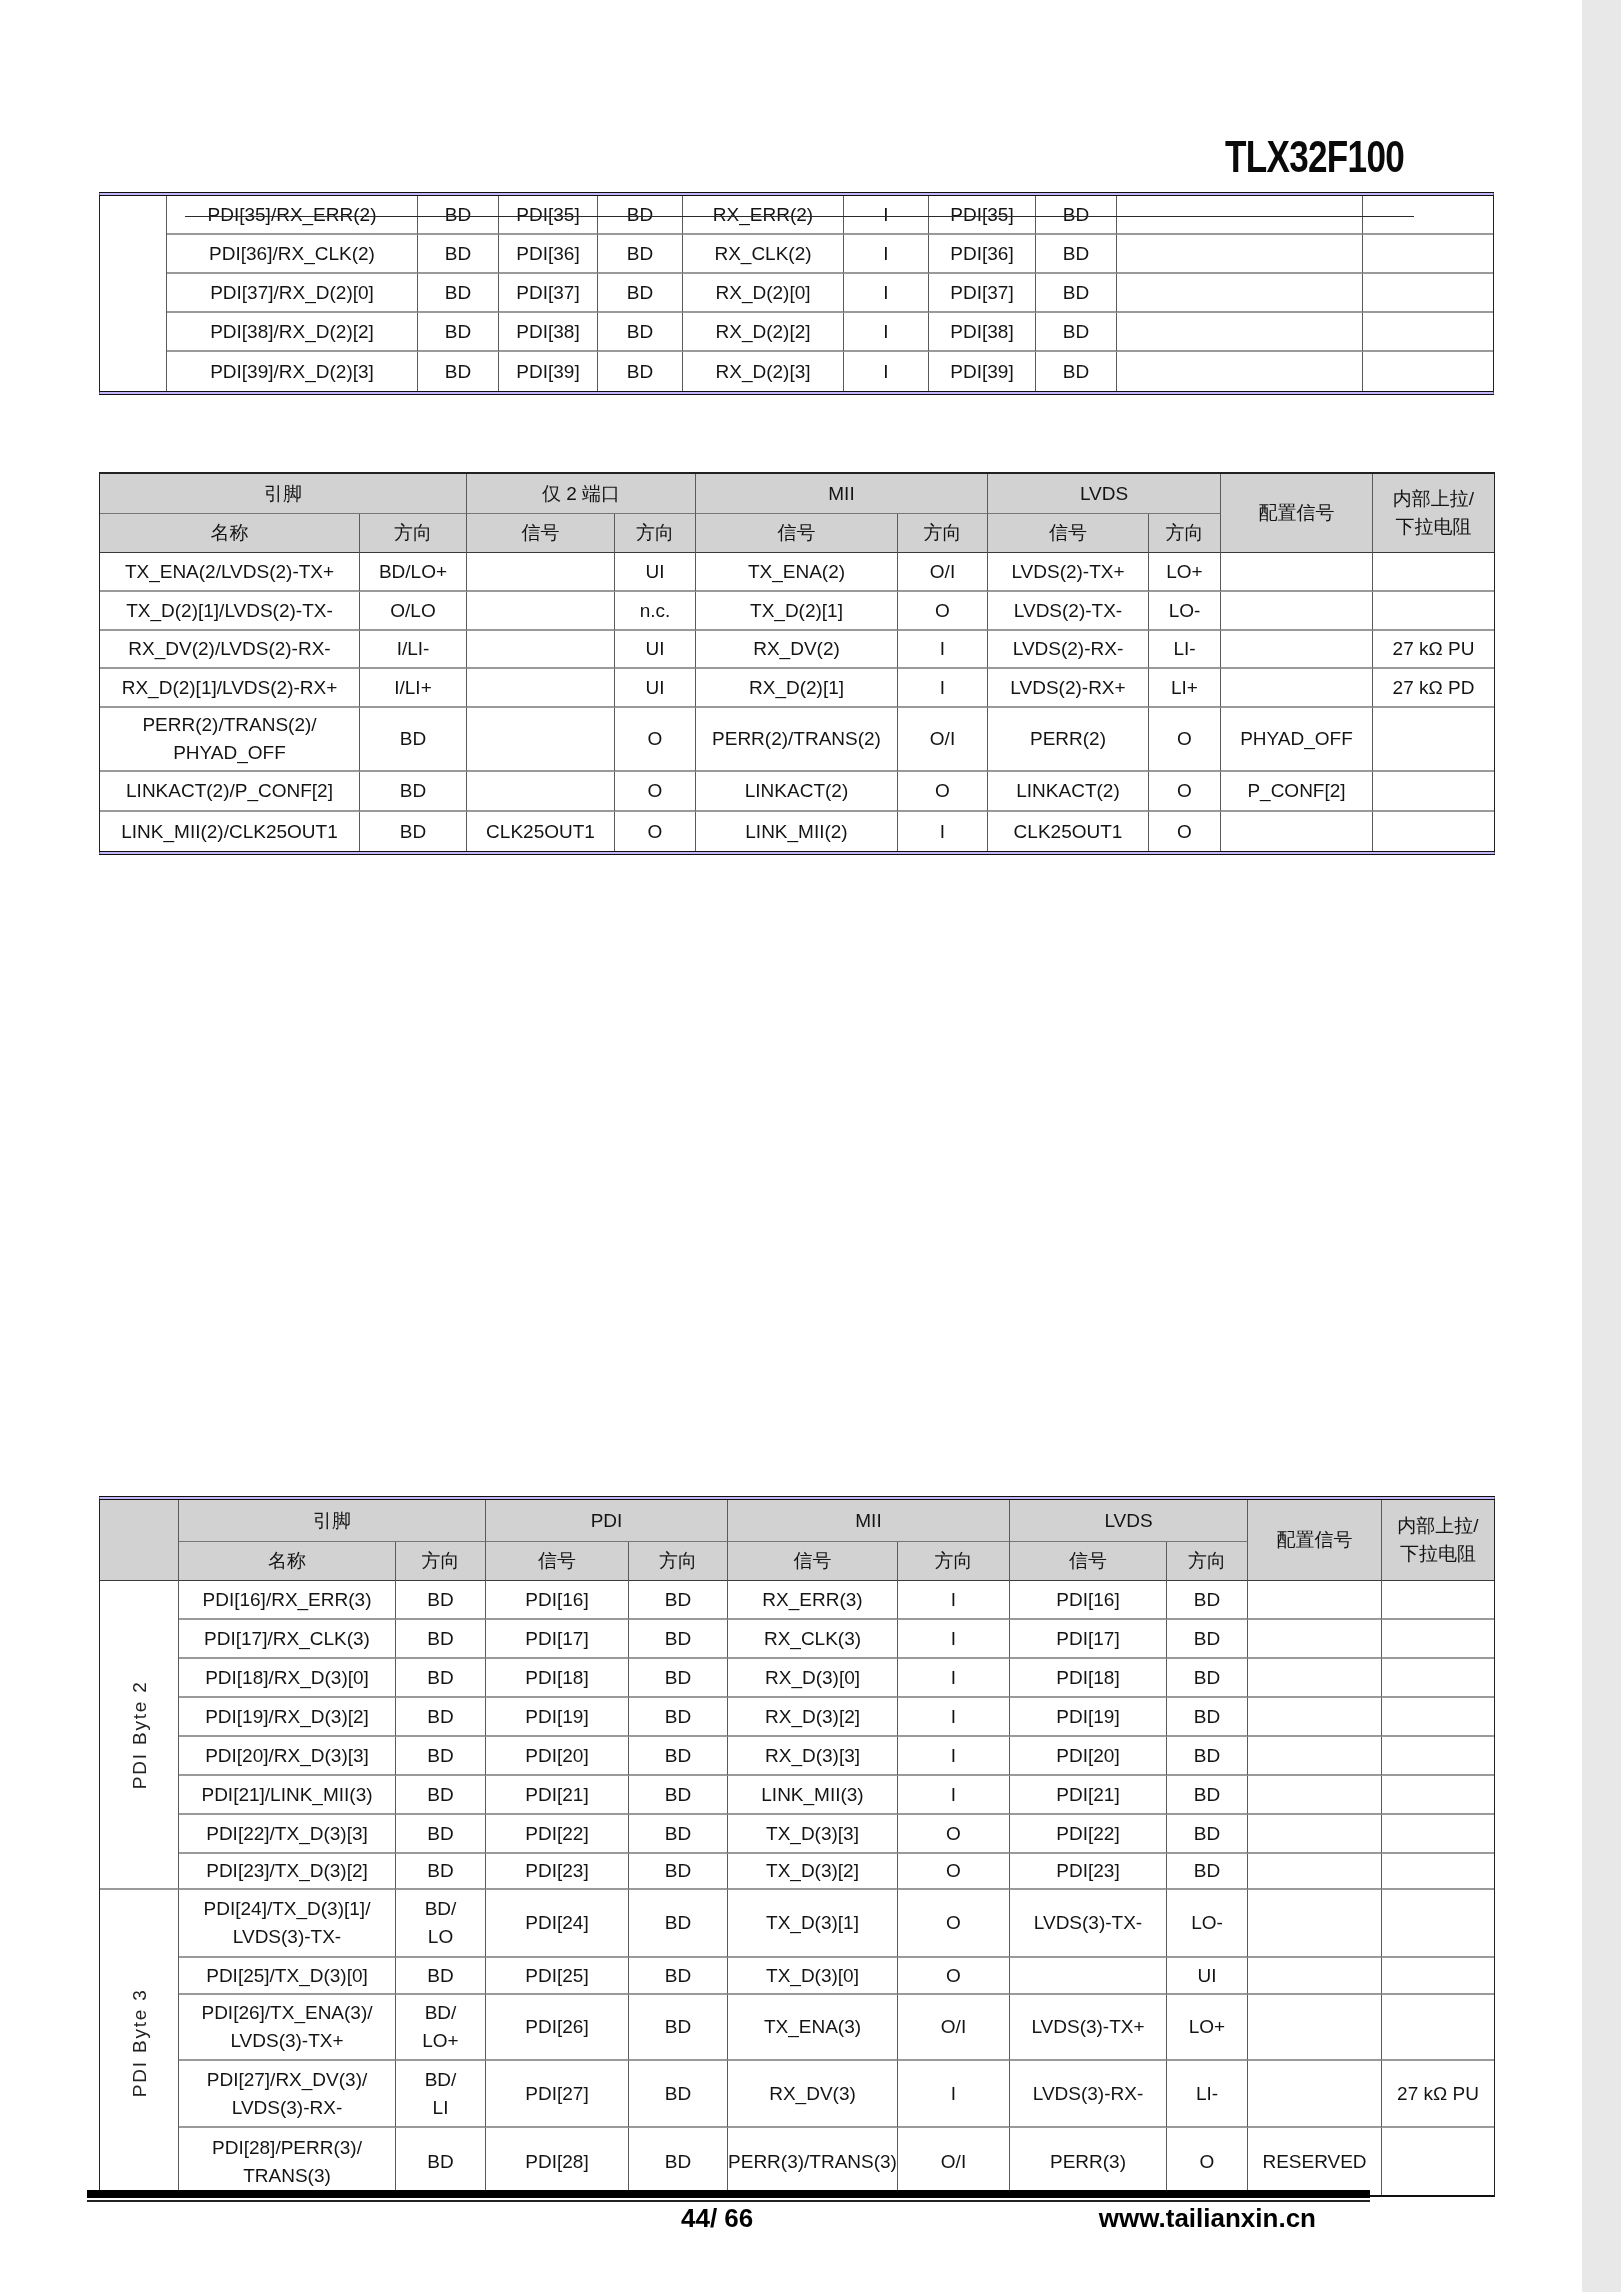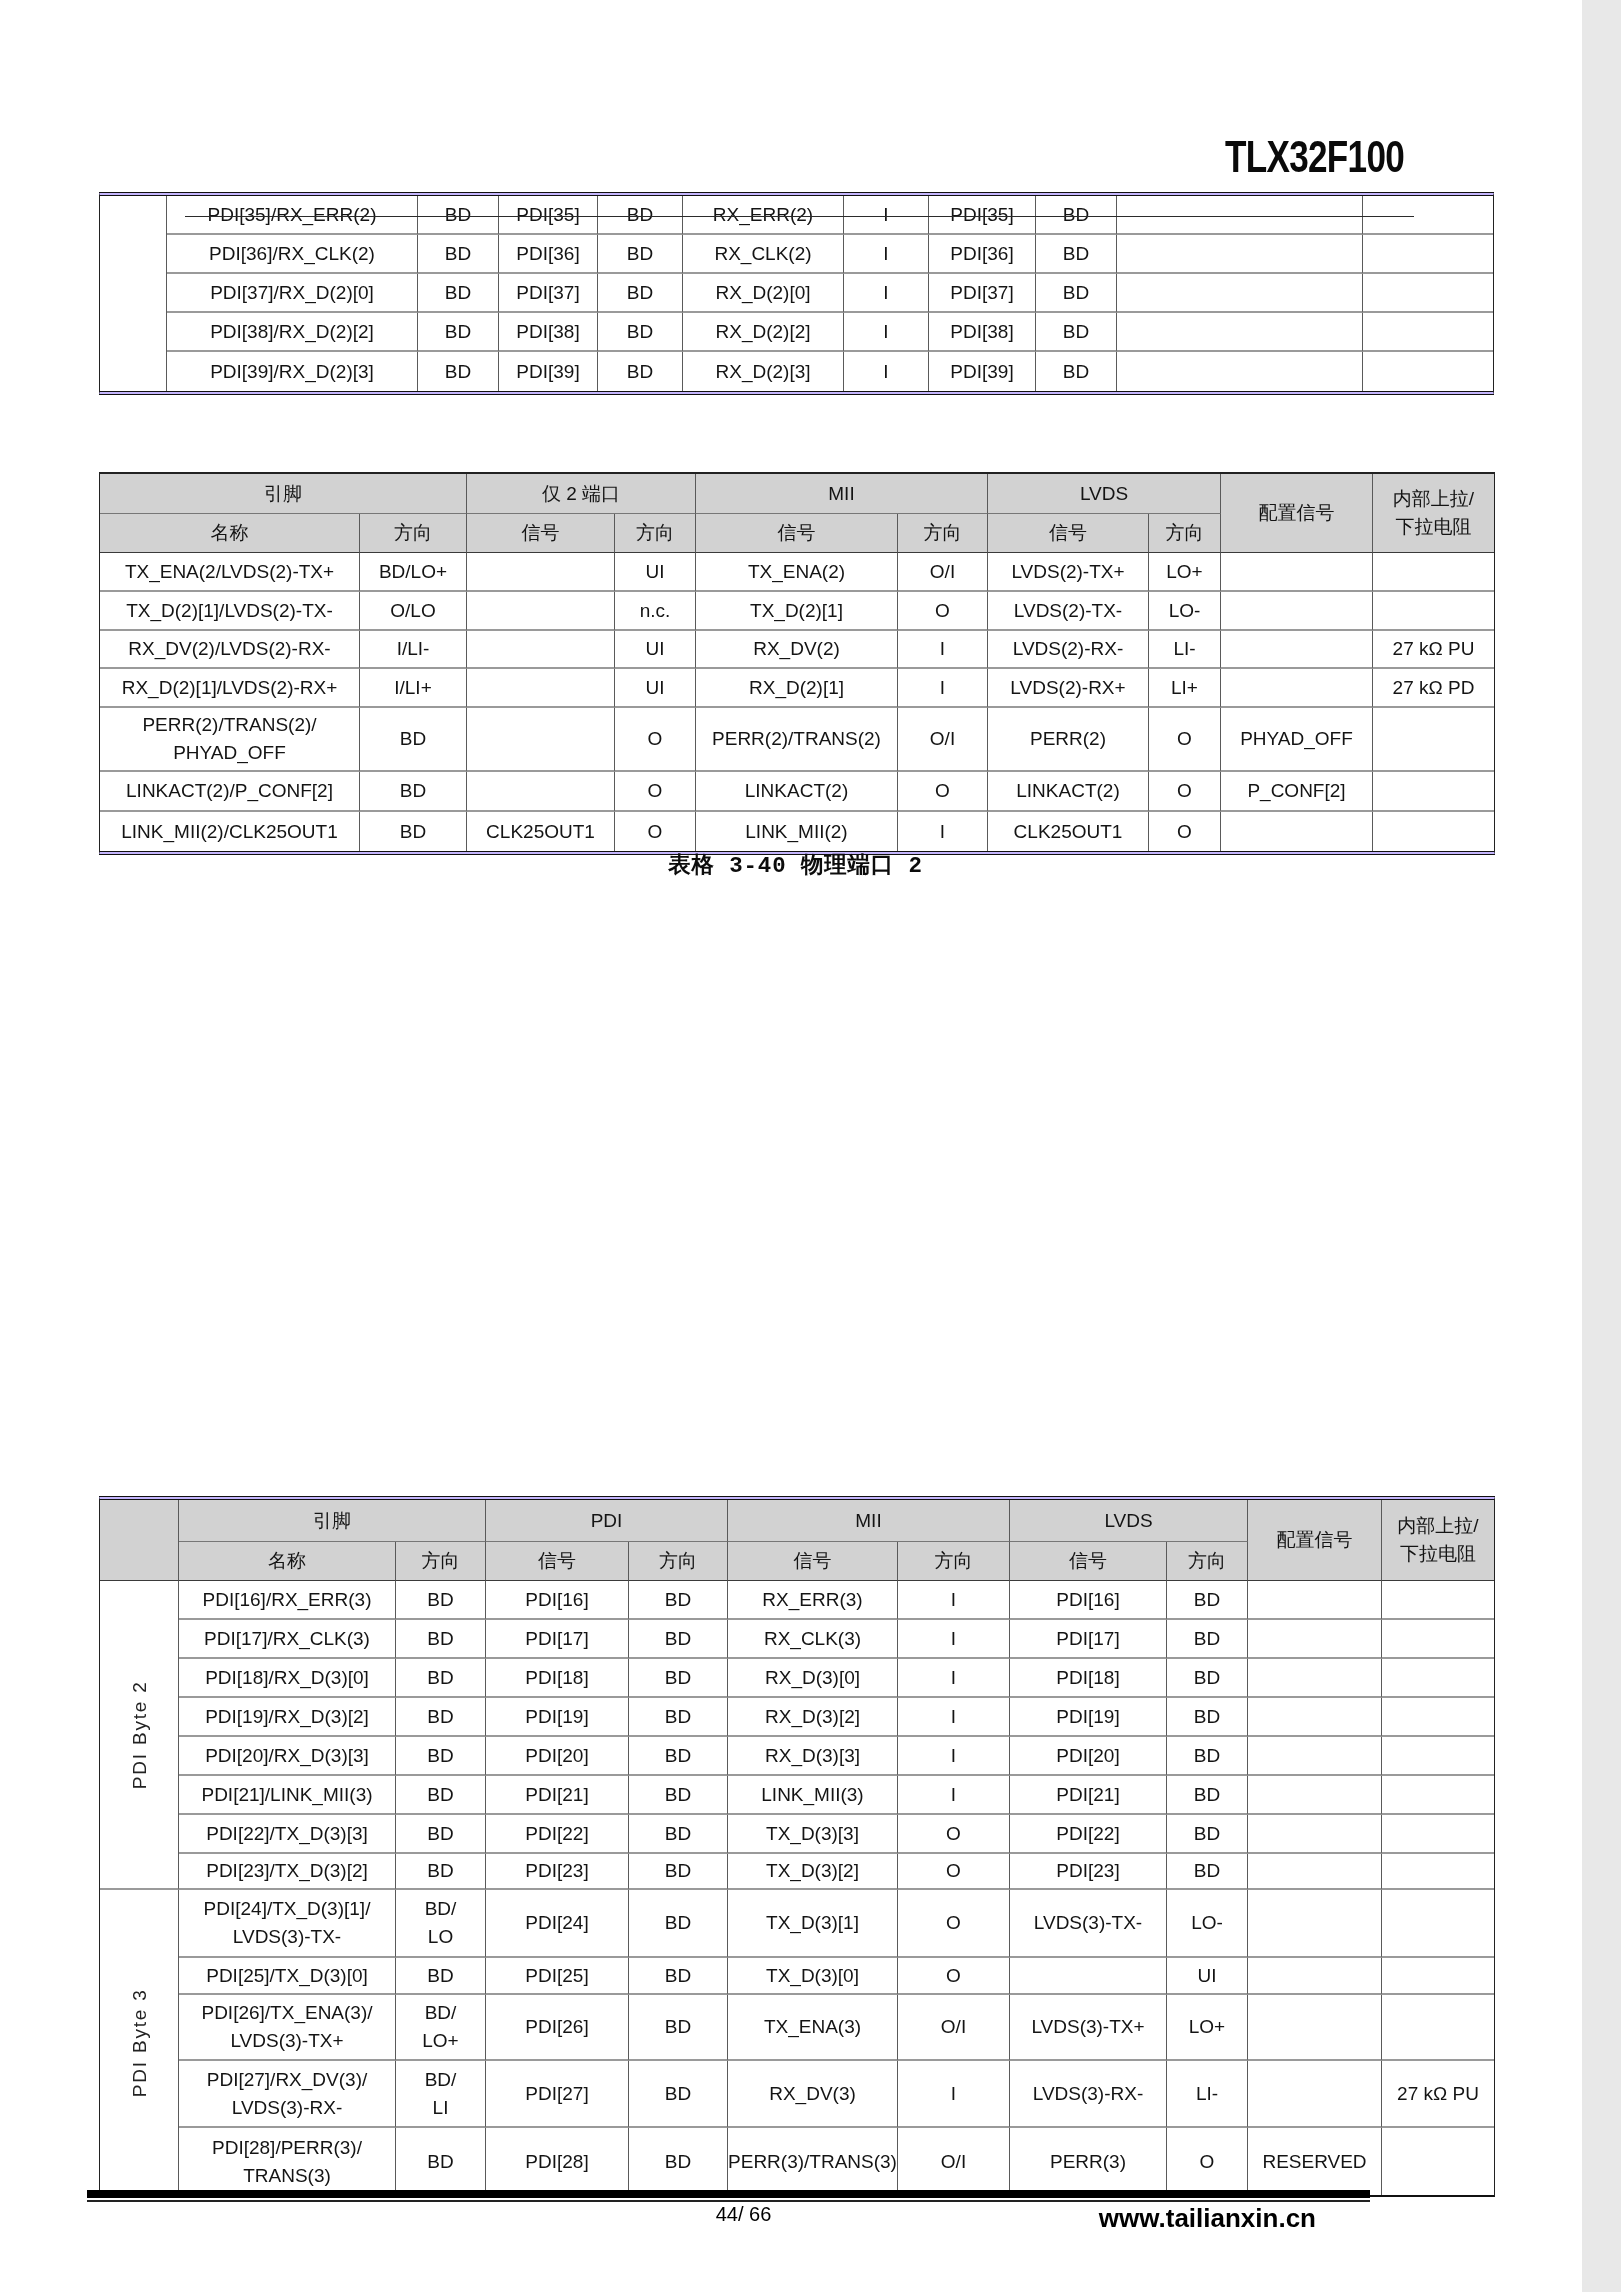--- a/index.html
+++ b/index.html
@@ -29,22 +29,22 @@
      font-weight:bold;font-size:22.4px;color:#0c0c0c;letter-spacing:0.9px;}
   #cap1{top:383px;} #cap2{top:849px;}
   .sec-head{position:absolute;left:99px;top:1346px;font-family:"Liberation Serif",serif;
      font-weight:bold;font-size:31px;color:#0a0a0a;white-space:nowrap;}
   .sec-num{margin-right:36px;letter-spacing:0.9px;}
   .sec-para{position:absolute;left:99px;top:1404px;width:1395px;
      font-family:"Liberation Serif",serif;font-size:24px;line-height:1.65;
      text-align:justify;text-indent:2.05em;color:#0a0a0a;}
   .foot-bar{position:absolute;left:87px;top:2190px;width:1283px;height:8px;background:#000;}
   .foot-line{position:absolute;left:87px;top:2200px;width:1283px;height:1.8px;background:#222;}
-  .foot-page{position:absolute;left:681px;top:2203px;width:125px;text-align:center;
-     font-size:20px;font-weight:normal;color:#000;}
+  .foot-page{position:absolute;left:681px;top:2203px;width:125px;text-align:left;
+     font-size:26px;font-weight:bold;color:#000;}
   .foot-site{position:absolute;right:266px;top:2203px;font-size:26px;font-weight:bold;color:#000;}
 </style>
 </head>
 <body>
 
 <div class="page">
 
   <div class="doc-title">TLX32F100</div>
 
   <div class="tblwrap" id="t1wrap">
@@ -187,21 +187,20 @@
         <div class="c nb">CLK25OUT1</div>
         <div class="c nb">O</div>
         <div class="c nb">LINK_MII(2)</div>
         <div class="c nb">I</div>
         <div class="c nb">CLK25OUT1</div>
         <div class="c nb">O</div>
         <div class="c nb"></div>
         <div class="c nb nr"></div>
       </div>
   </div>
-  <div class="tcaption" id="cap2">表格 3-40 物理端口 2</div>
 
 
   <div class="tblwrap" id="t3wrap">
     <div class="grid" id="t3" style="grid-template-columns: 79px 217px 90px 143px 99px 170px 112px 157px 81px 134px 112px; grid-template-rows: 42px 39px 39px 39px 39px 39px 39px 39px 39px 36px 68px 37px 66px 67px 67px;">
         <div class="c h hb" style="grid-row: span 2;"></div>
         <div class="c h g1" style="grid-column: span 2;">引脚</div>
         <div class="c h g1" style="grid-column: span 2; text-align: right;">PDI</div>
         <div class="c h g1" style="grid-column: span 2;">MII</div>
         <div class="c h g1" style="grid-column: span 2;">LVDS</div>
         <div class="c h hb" style="grid-row: span 2;">配置信号</div>

